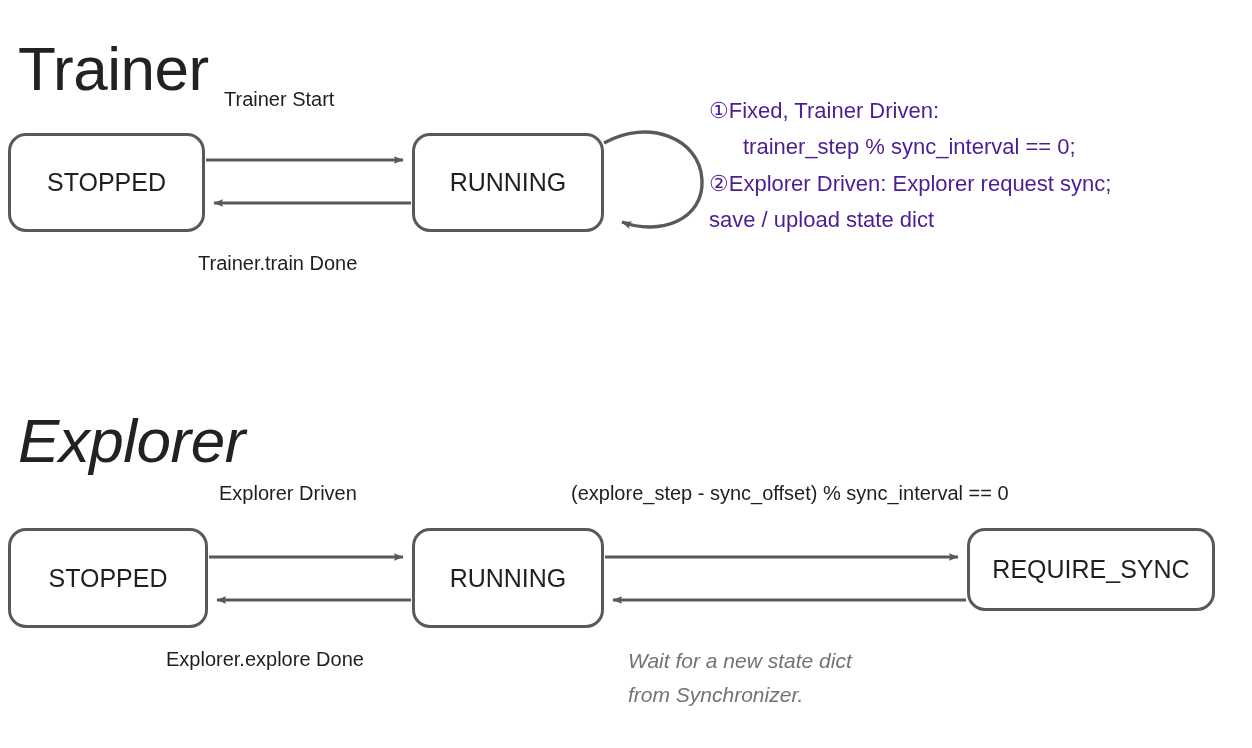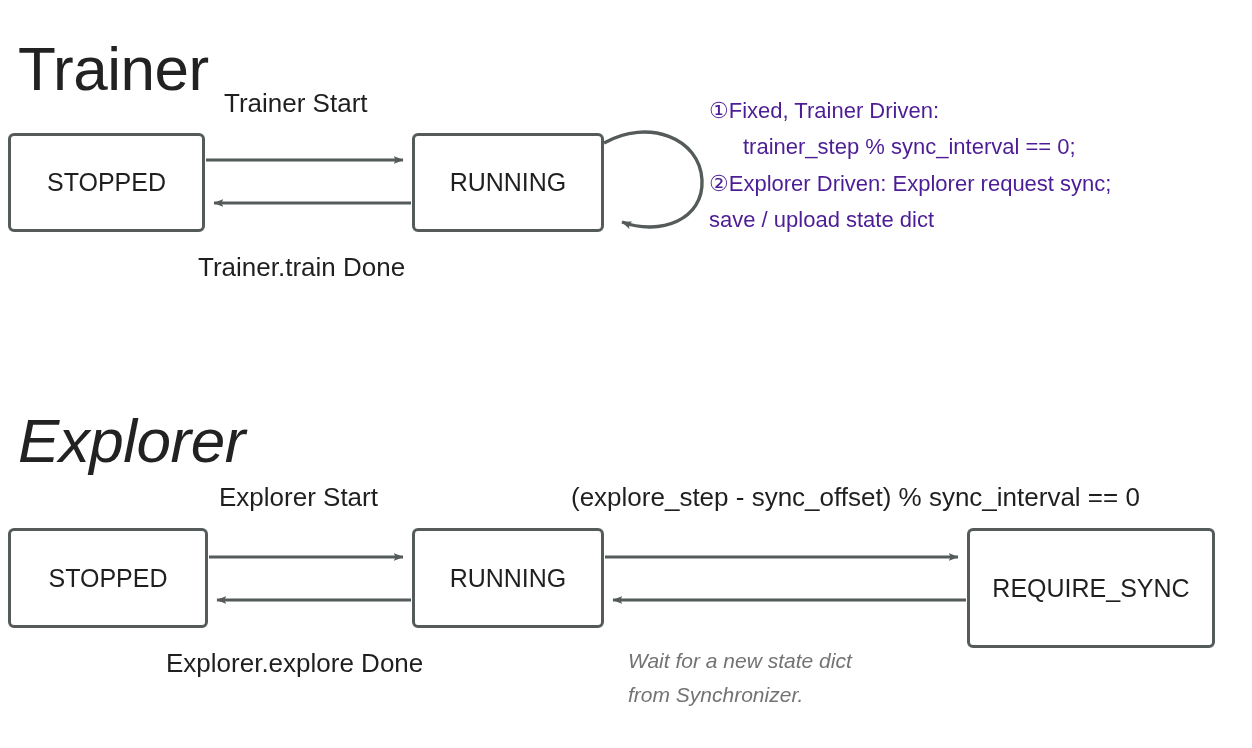--- a/index.html
+++ b/index.html
@@ -34,43 +34,43 @@
     margin-top: 12px;
   }
   #title-trainer  { left: 18px; top: 26px; }
   #title-explorer { left: 18px; top: 398px; font-style: italic; }
 
   
   .state-box {
     position: absolute;
     box-sizing: border-box;
     border: 3px solid #555b5b;
-    border-radius: 6px;
+    border-radius: 18px;
     background: #ffffff;
     display: flex;
     align-items: center;
     justify-content: center;
     font-size: 25px;
     color: #1f1f1f;
     white-space: nowrap;
     z-index: 3;
   }
 
   
   #state-trainer-stopped  { left: 8px;   top: 133px; width: 197px; height: 99px; }
   #state-trainer-running  { left: 412px; top: 133px; width: 192px; height: 99px; }
   
   #state-explorer-stopped      { left: 8px;   top: 528px; width: 200px; height: 100px; }
   #state-explorer-running      { left: 412px; top: 528px; width: 192px; height: 100px; }
-  #state-explorer-require-sync { left: 967px; top: 528px; width: 248px; height: 120px; }
+  #state-explorer-require-sync { left: 967px; top: 528px; width: 248px; height: 83px; }
 
   
   .edge-label {
     position: absolute;
-    font-size: 26px;
+    font-size: 20px;
     color: #1f1f1f;
     white-space: nowrap;
     line-height: 1.5;
   }
   #label-trainer-start      { left: 224px; top: 84px; }
   #label-trainer-done       { left: 198px; top: 248px; }
   #label-explorer-start     { left: 219px; top: 478px; }
   #label-explorer-done      { left: 166px; top: 644px; }
   #label-sync-condition     { left: 571px; top: 478px; }
 
@@ -180,21 +180,21 @@
   </div>
 
   <div class="state-box" id="state-explorer-running">
     <span>RUNNING</span>
   </div>
 
   <div class="state-box" id="state-explorer-require-sync">
     <span>REQUIRE_SYNC</span>
   </div>
 
-  <div class="edge-label" id="label-explorer-start">Explorer Start</div>
+  <div class="edge-label" id="label-explorer-start">Explorer Driven</div>
 
   <div class="edge-label" id="label-explorer-done">Explorer.explore Done</div>
 
   <div class="edge-label" id="label-sync-condition">(explore_step - sync_offset) % sync_interval == 0</div>
 
   <div class="edge-label-block" id="label-wait-sync">
     <div>Wait for a new state dict</div>
     <div>from Synchronizer.</div>
   </div>
 

